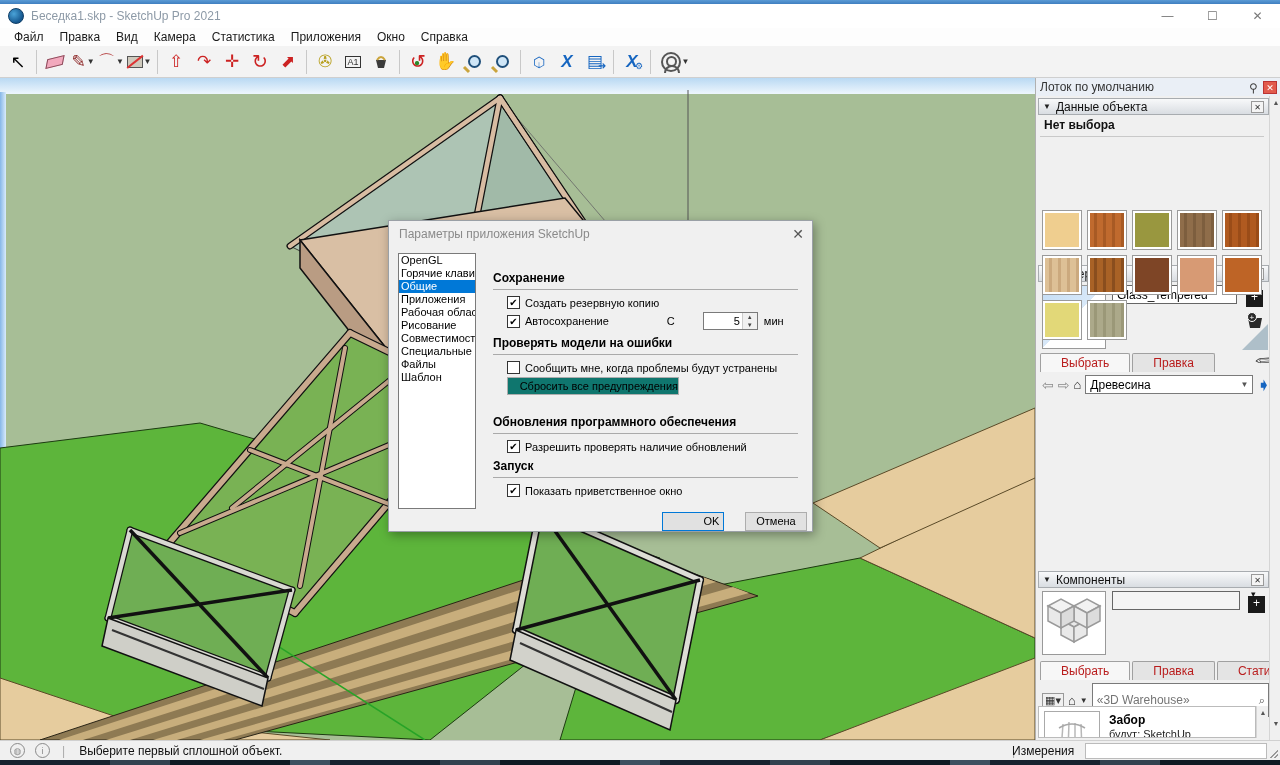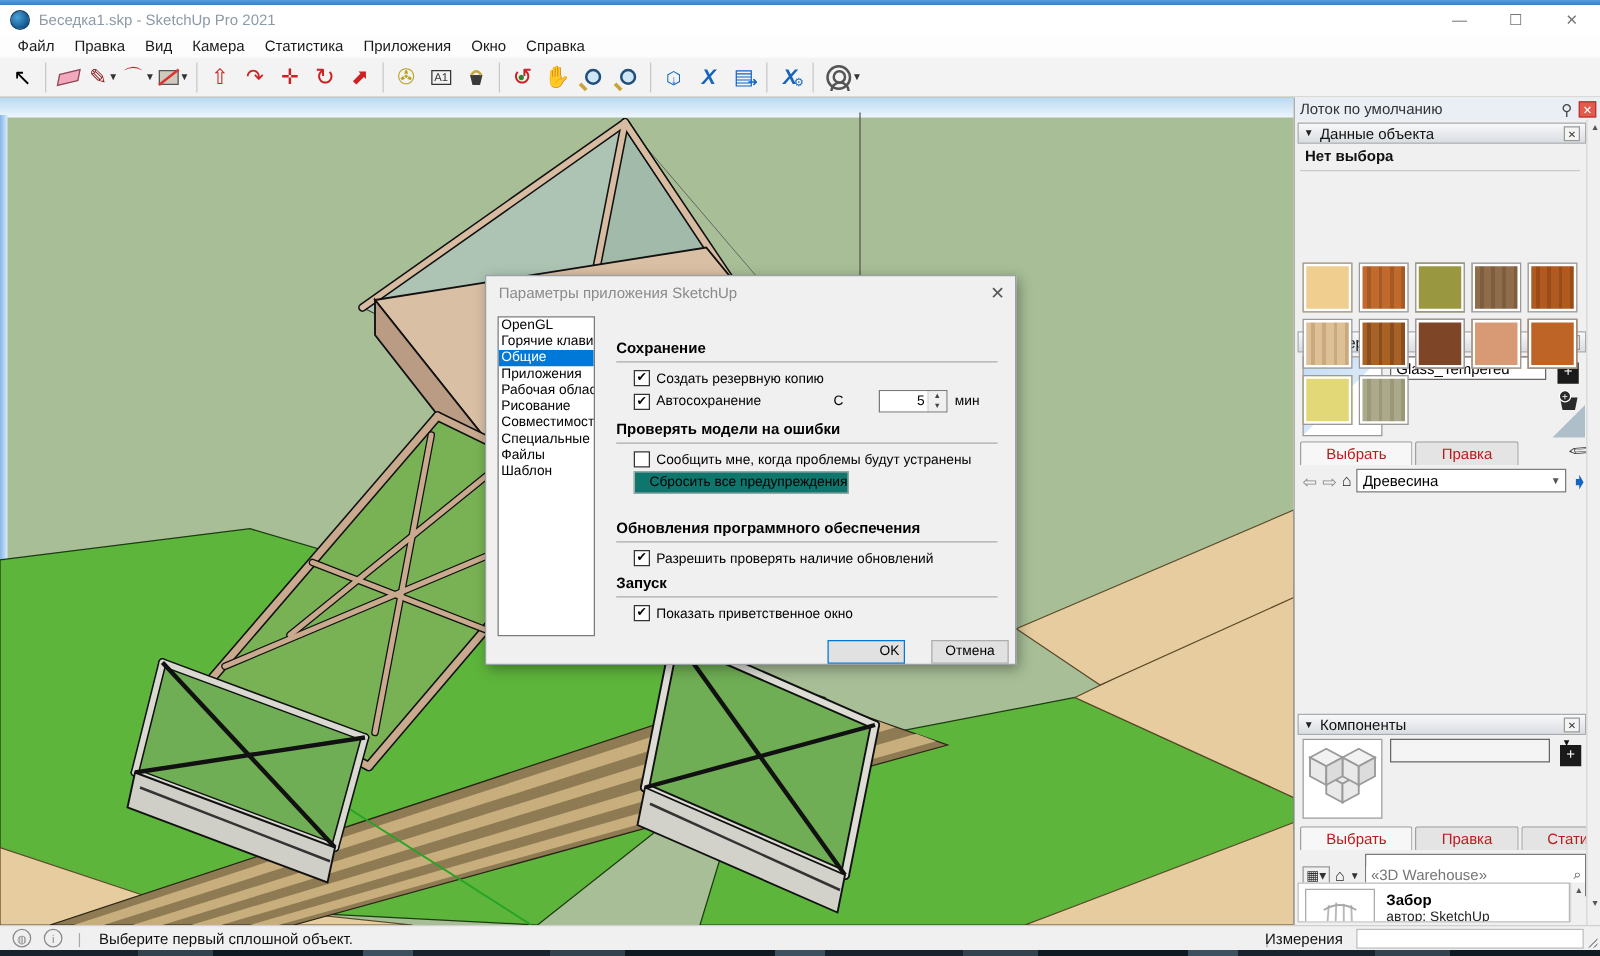--- a/index.html
+++ b/index.html
@@ -445,21 +445,21 @@
             <g stroke="#b8b8b8" stroke-width="1.5" fill="none">
               <line x1="18" y1="12" x2="16" y2="40"></line>
               <line x1="24" y1="10" x2="23" y2="40"></line>
               <line x1="30" y1="11" x2="30" y2="40"></line>
               <line x1="36" y1="12" x2="37" y2="40"></line>
               <path d="M14 16 Q27 8 40 16" stroke="#a8a8a8"></path>
             </g>
           </svg>
       </div>
       <div id="comp-item-name">Забор</div>
-      <div id="comp-item-author">автор: SketchUp</div>
+      <div id="comp-item-author">будут: SketchUp</div>
     </div>
   </div>
   <div class="vscroll" style="left:220px;top:628px;height:32px">
     <div class="scroll-arrow">▲</div>
   </div>
   <div class="vscroll" style="left:233px;top:18px;height:644px">
     <div class="scroll-arrow">▲</div>
     <div class="scroll-arrow" style="position:absolute;bottom:10px">▼</div>
   </div>
 </div>

